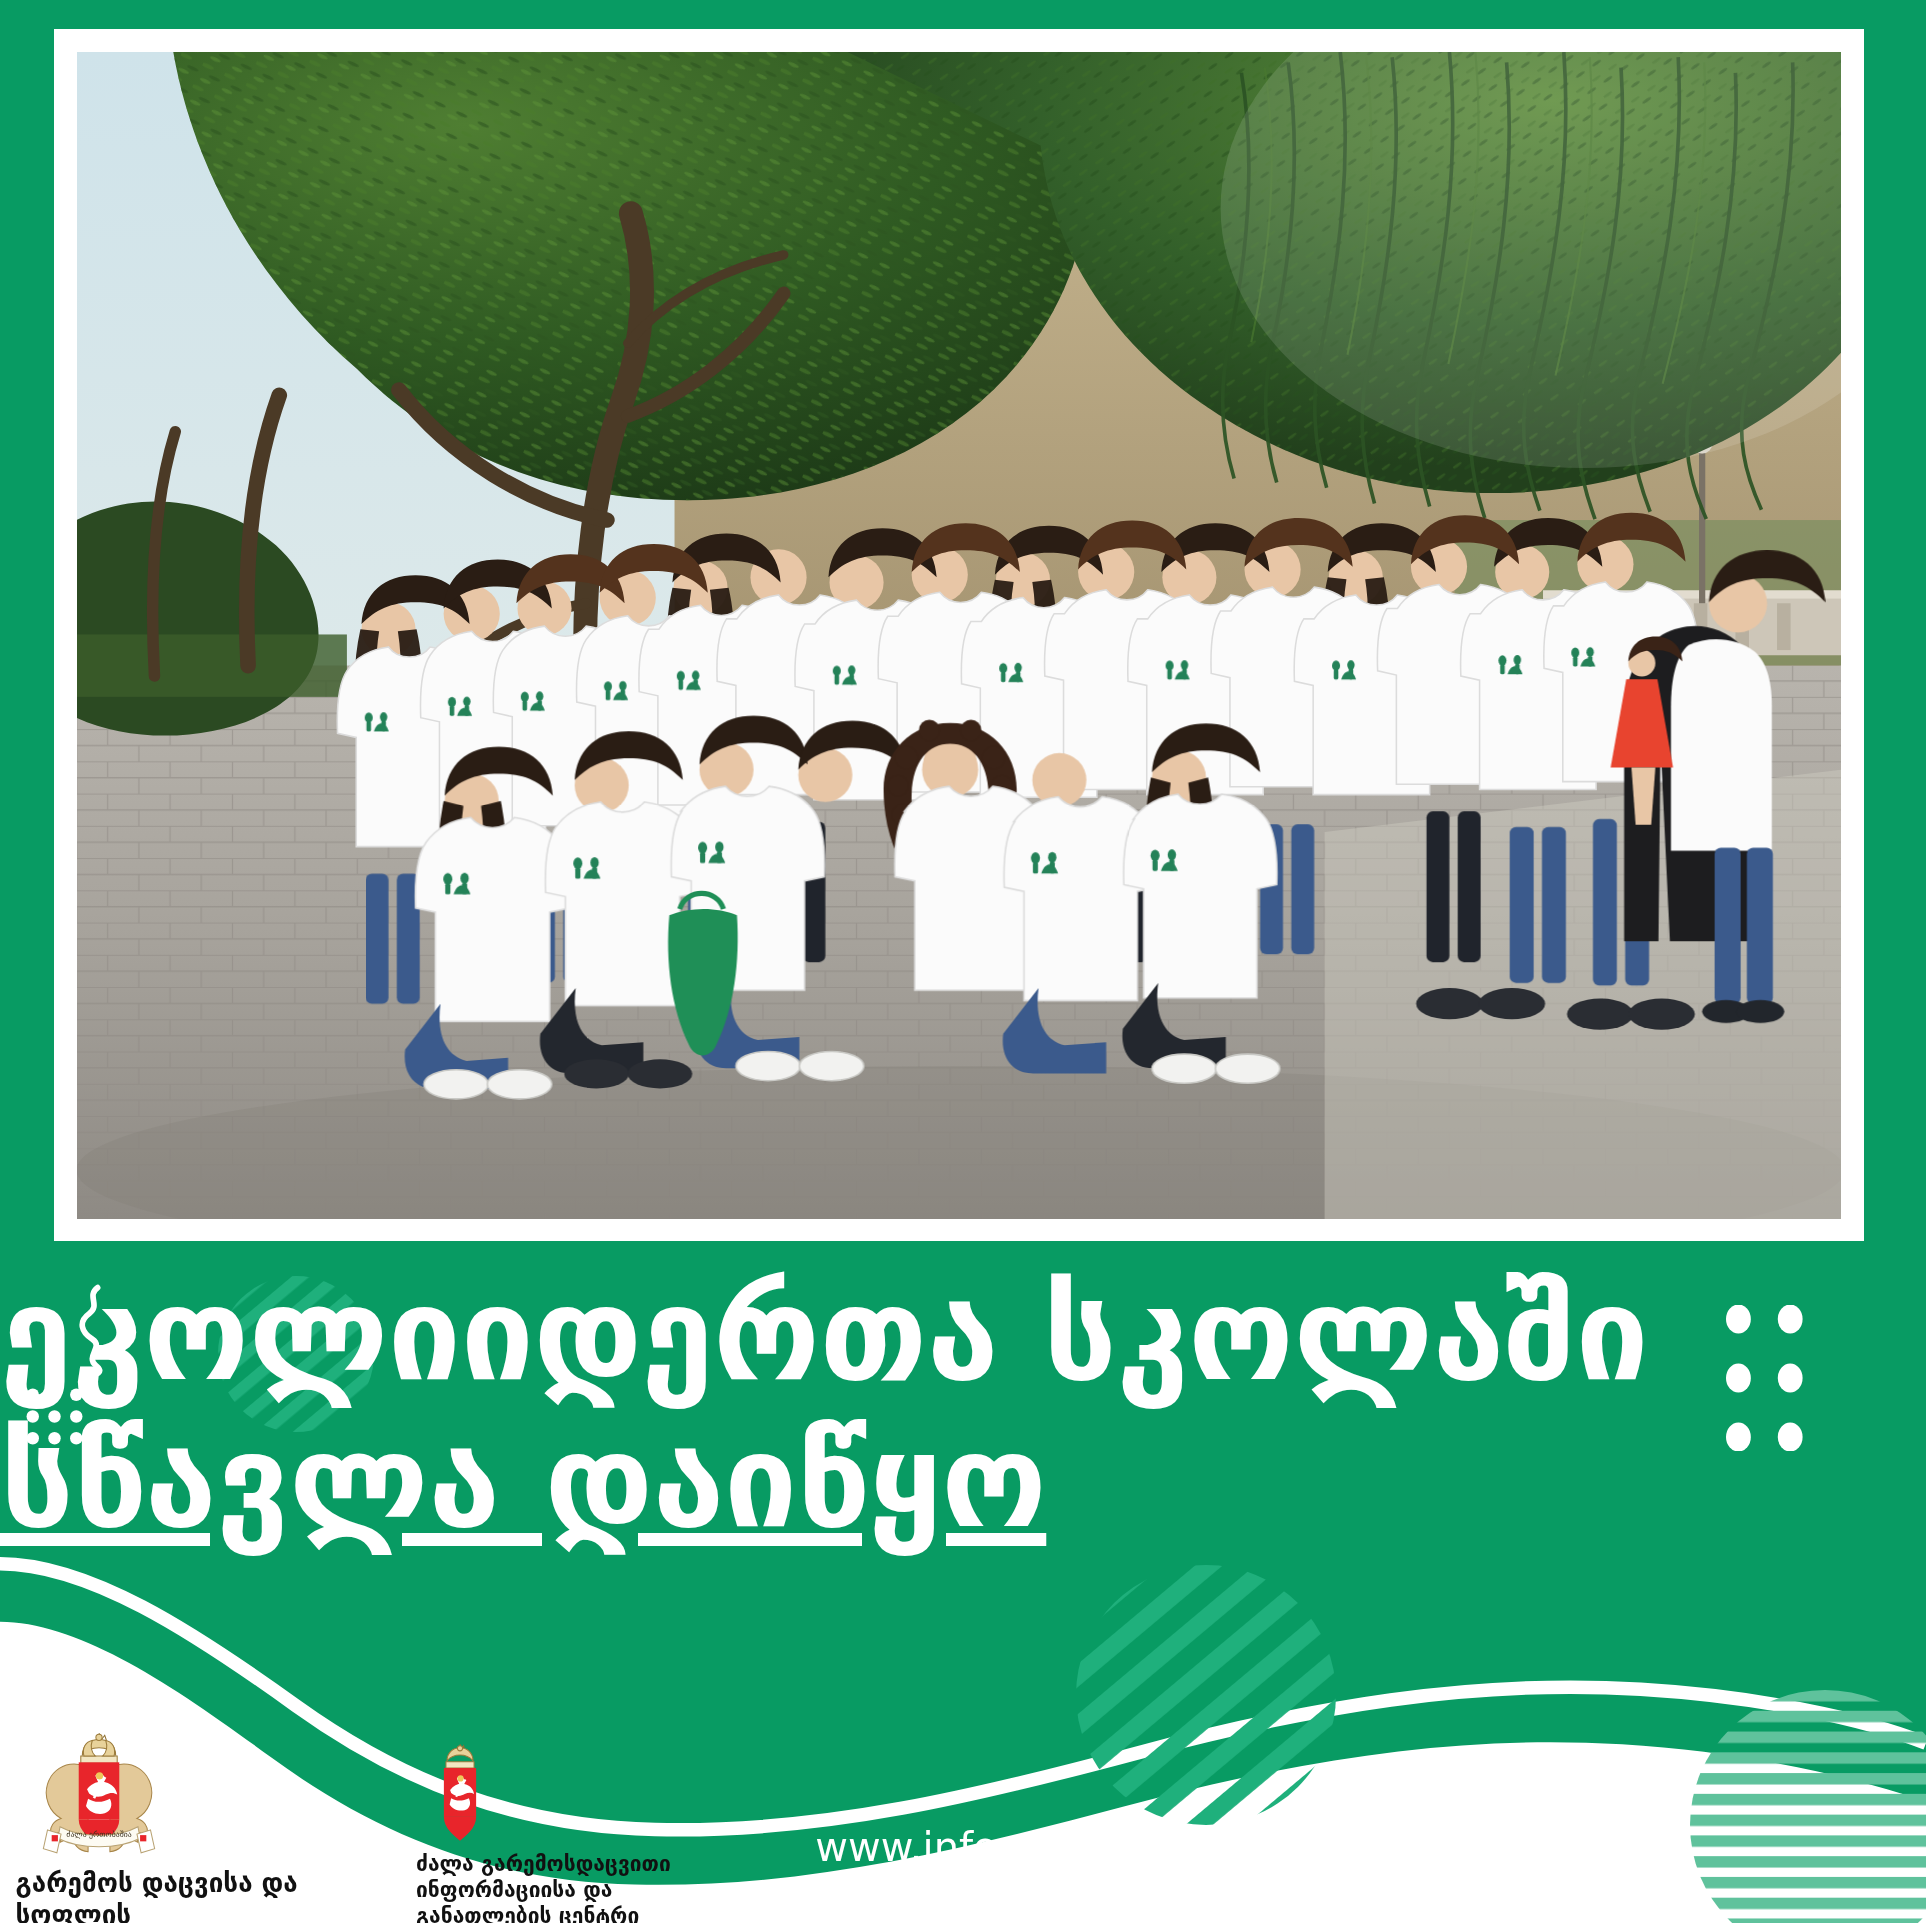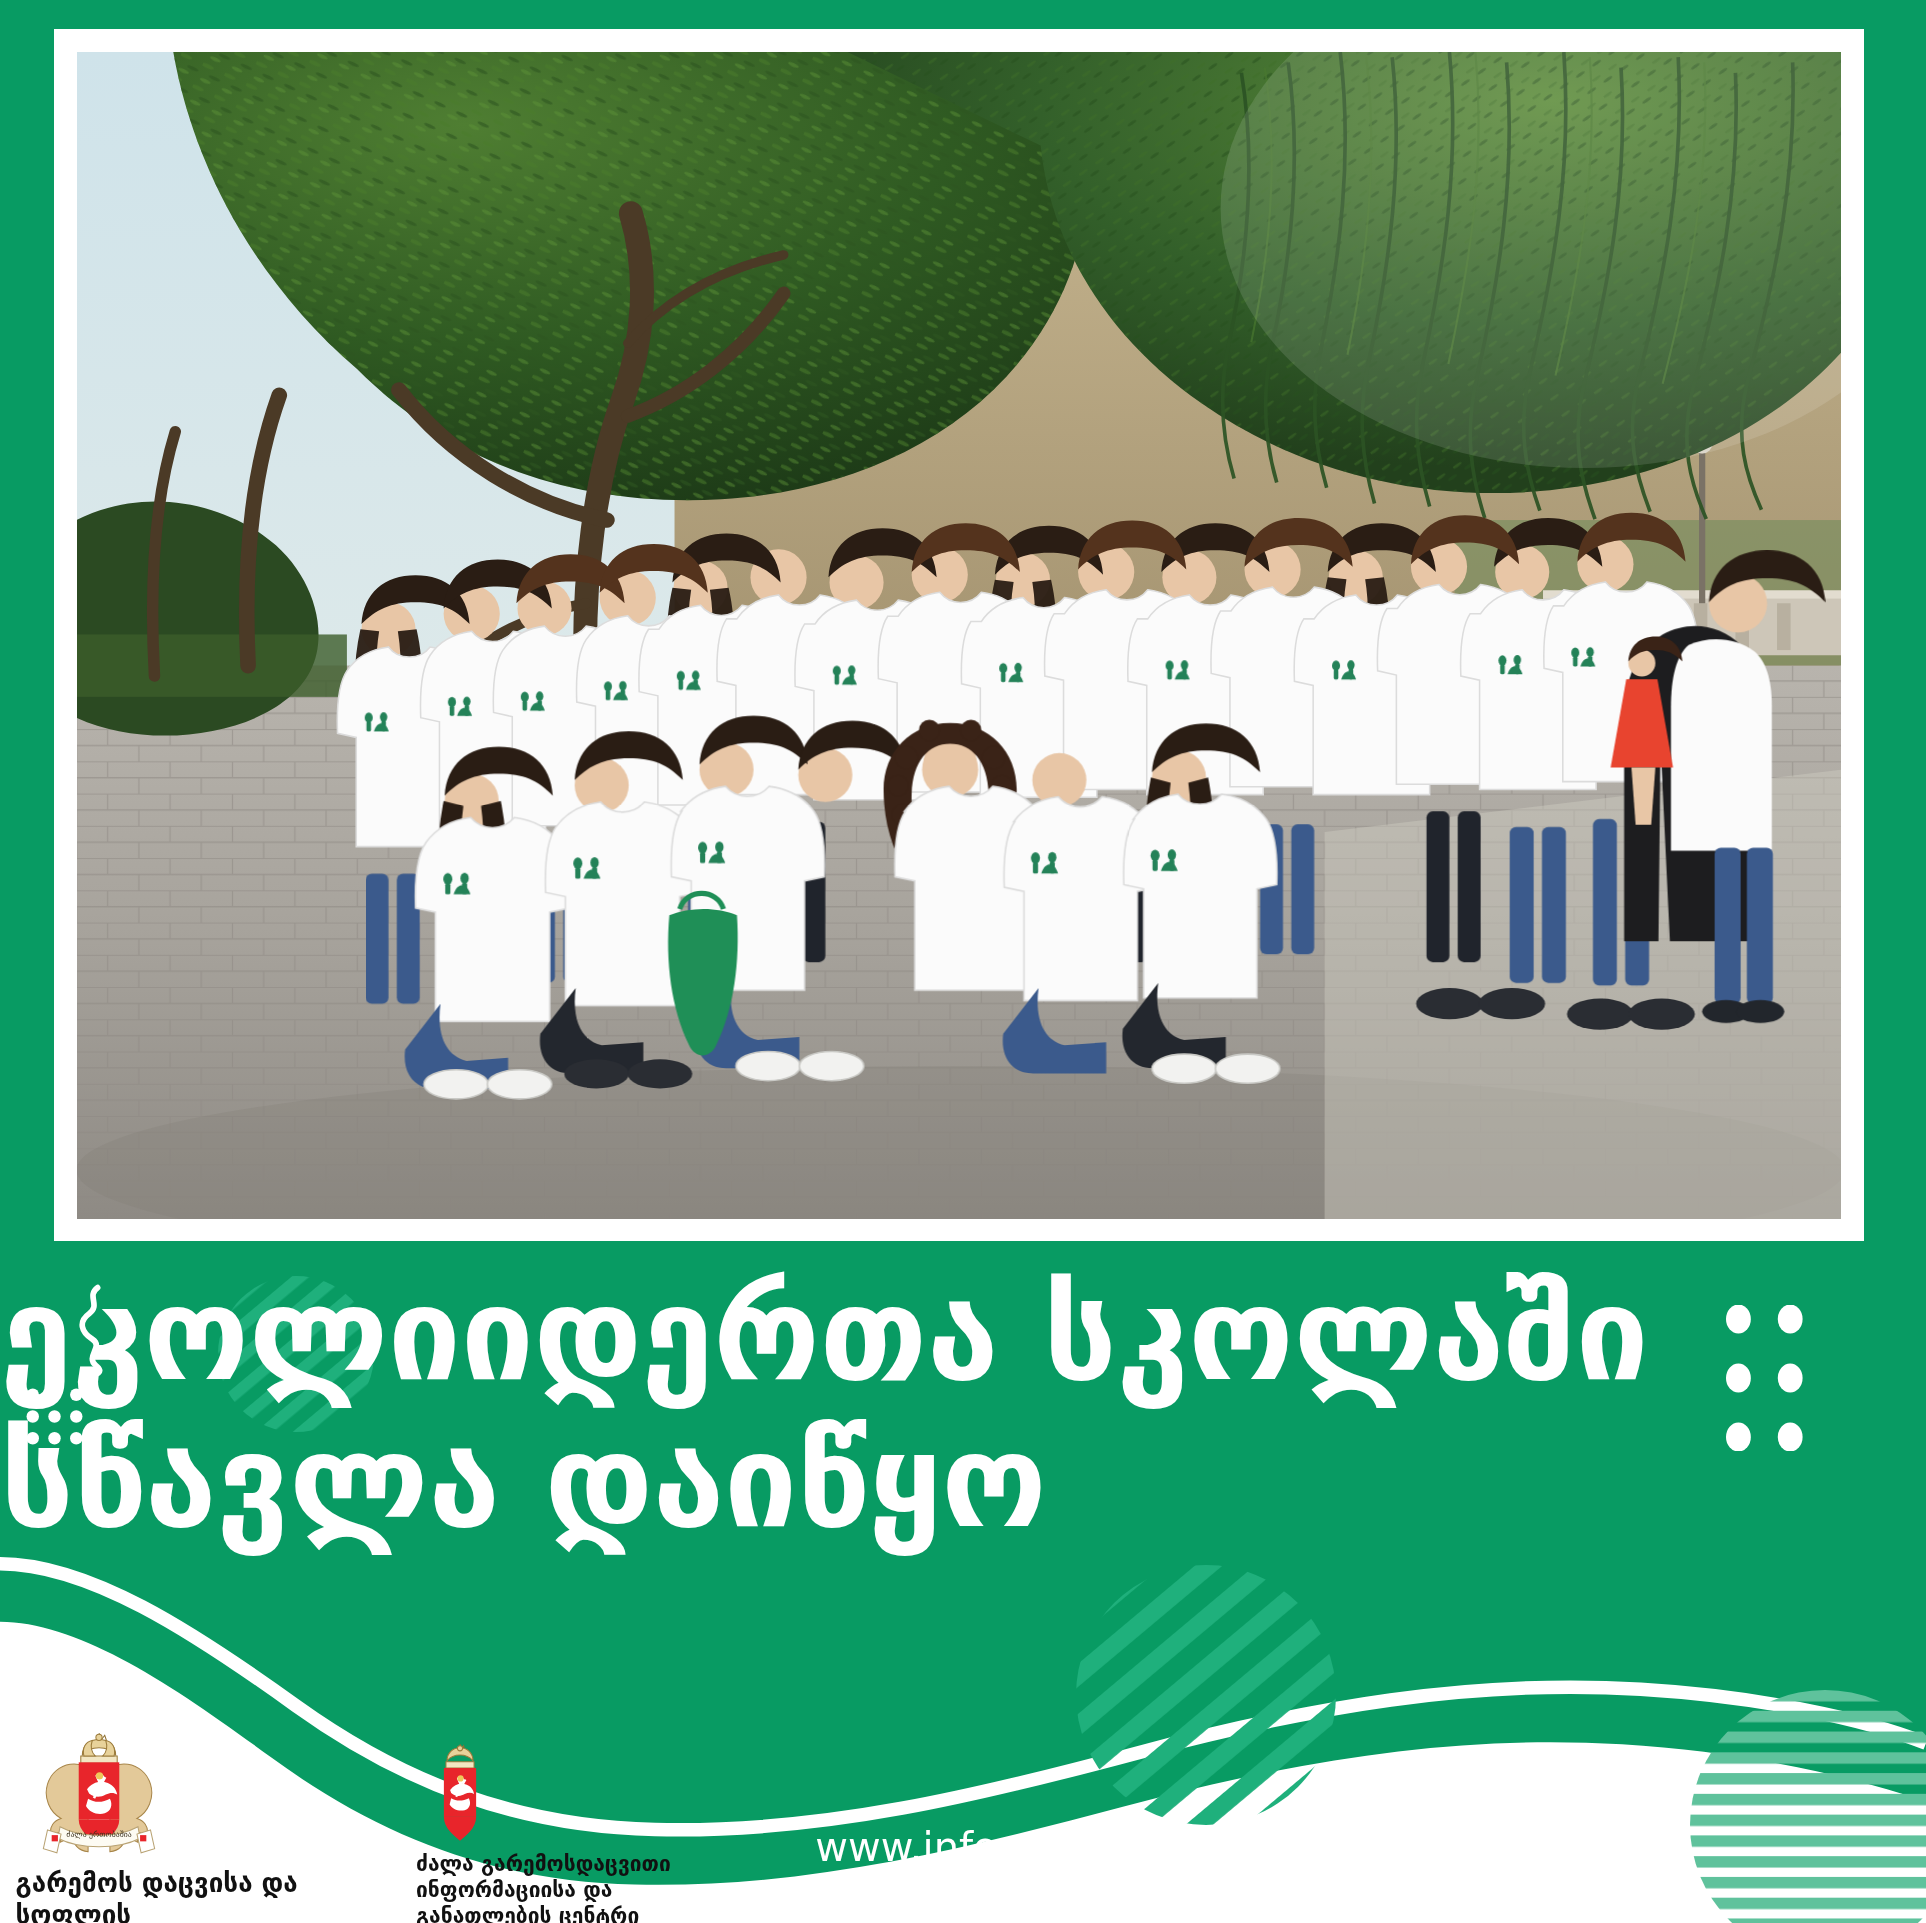--- a/index.html
+++ b/index.html
@@ -38,21 +38,21 @@
   .circ-stripe-horz{left:1690px;top:1690px;width:270px;height:270px;}
 
   
   .headline{
     position:absolute;left:0;top:1268px;width:1674px;
     z-index:9;text-align:left;color:#ffffff;
     font-weight:700;line-height:1.02;
     letter-spacing:-0.5px;
   }
   .headline .ln{display:block;font-size:130px;}
-  .headline .ln2{margin-top:14.6px;}
+  .headline .ln2{margin-top:14.6px;text-decoration:underline;}
 
   
   .footer{position:absolute;left:0;top:1705px;width:1620px;height:218px;z-index:10;}
 
   .logo-block{position:absolute;display:flex;flex-direction:column;align-items:flex-start;}
   .logo-1{left:15.6px;top:23.4px;width:395px;}
   .logo-2{left:416px;top:36px;width:333px;}
 
   .crest{display:block;}
   .logo-1 .crest{margin-left:18px;}

